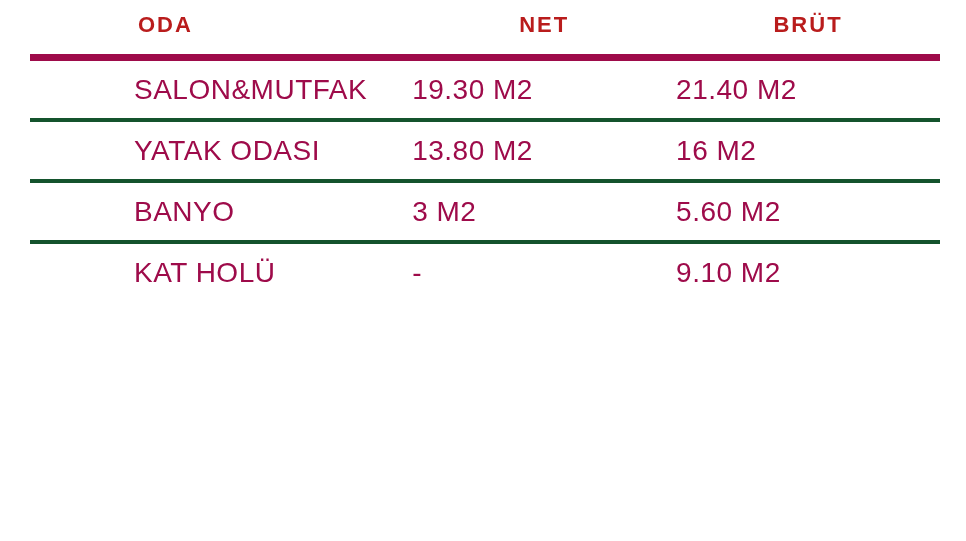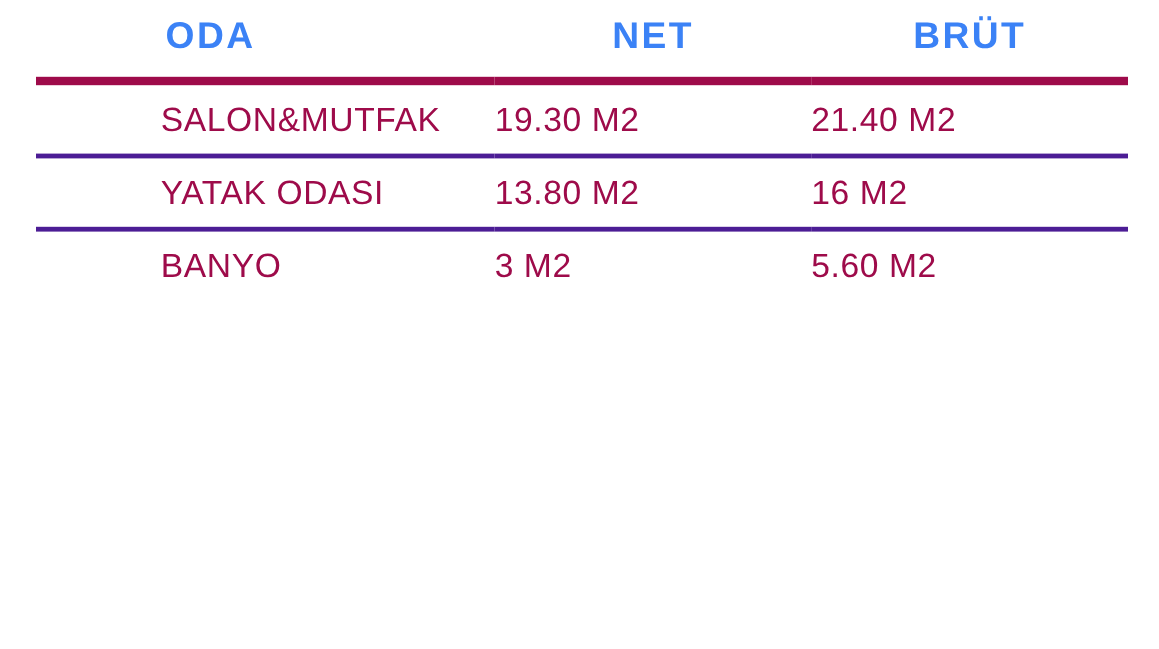--- a/index.html
+++ b/index.html
@@ -24,22 +24,22 @@
     width: 910px;
     border-collapse: collapse;
     table-layout: fixed;
     margin-top: 4px;
   }
   table.area-table col.col-room   { width: 42%; }
   table.area-table col.col-net    { width: 29%; }
   table.area-table col.col-gross  { width: 29%; }
 
   thead th {
-    color: #3b82f6;
-    font-size: 31px;
+    color: #b91c1c;
+    font-size: 22px;
     font-weight: bold;
     letter-spacing: 2px;
     padding: 8px 0 16px 0;
     text-align: center;
   }
   thead th.room-head {
     text-align: left;
     padding-left: 108px;
   }
   thead tr {
@@ -51,21 +51,21 @@
     font-weight: normal;
     padding: 13px 0 12px 0;
     text-align: left;
     letter-spacing: 0.5px;
   }
   tbody td.room-cell {
     text-align: left;
     padding-left: 104px;
   }
   tbody tr {
-    border-bottom: 4px solid #4c1d95;
+    border-bottom: 4px solid #14532d;
   }
   tbody tr:last-child {
     border-bottom: none;
   }
 </style>
 </head>
 <body>
 
 <div class="table-wrap">
   <table class="area-table">
@@ -90,15 +90,20 @@
       <tr>
         <td class="room-cell">YATAK ODASI</td>
         <td>13.80 M2</td>
         <td>16 M2</td>
       </tr>
       <tr>
         <td class="room-cell">BANYO</td>
         <td>3 M2</td>
         <td>5.60 M2</td>
       </tr>
+      <tr>
+        <td class="room-cell">KAT HOLÜ</td>
+        <td>-</td>
+        <td>9.10 M2</td>
+      </tr>
     </tbody>
   </table>
 </div>
 
 </body></html>

